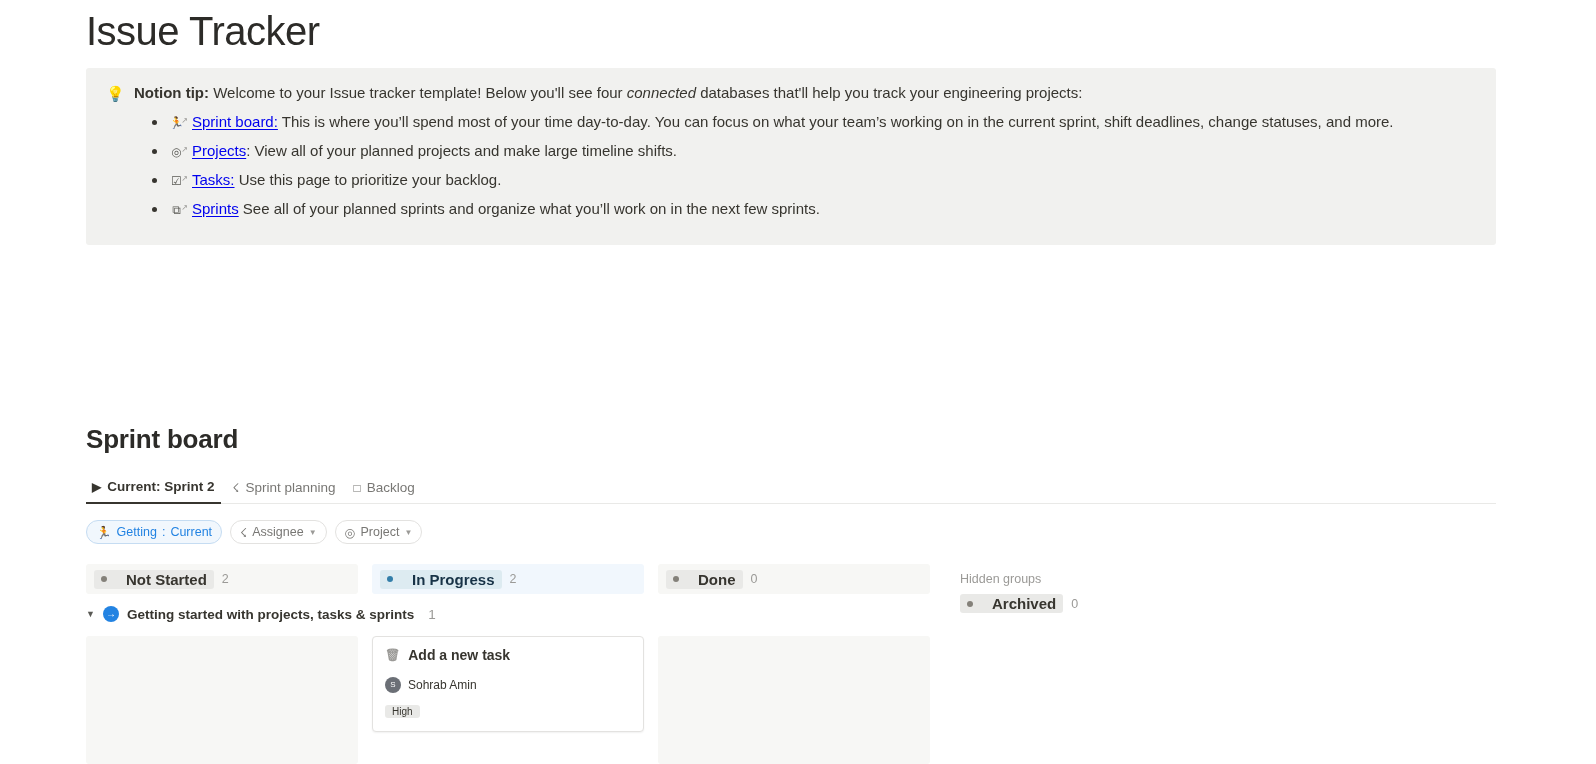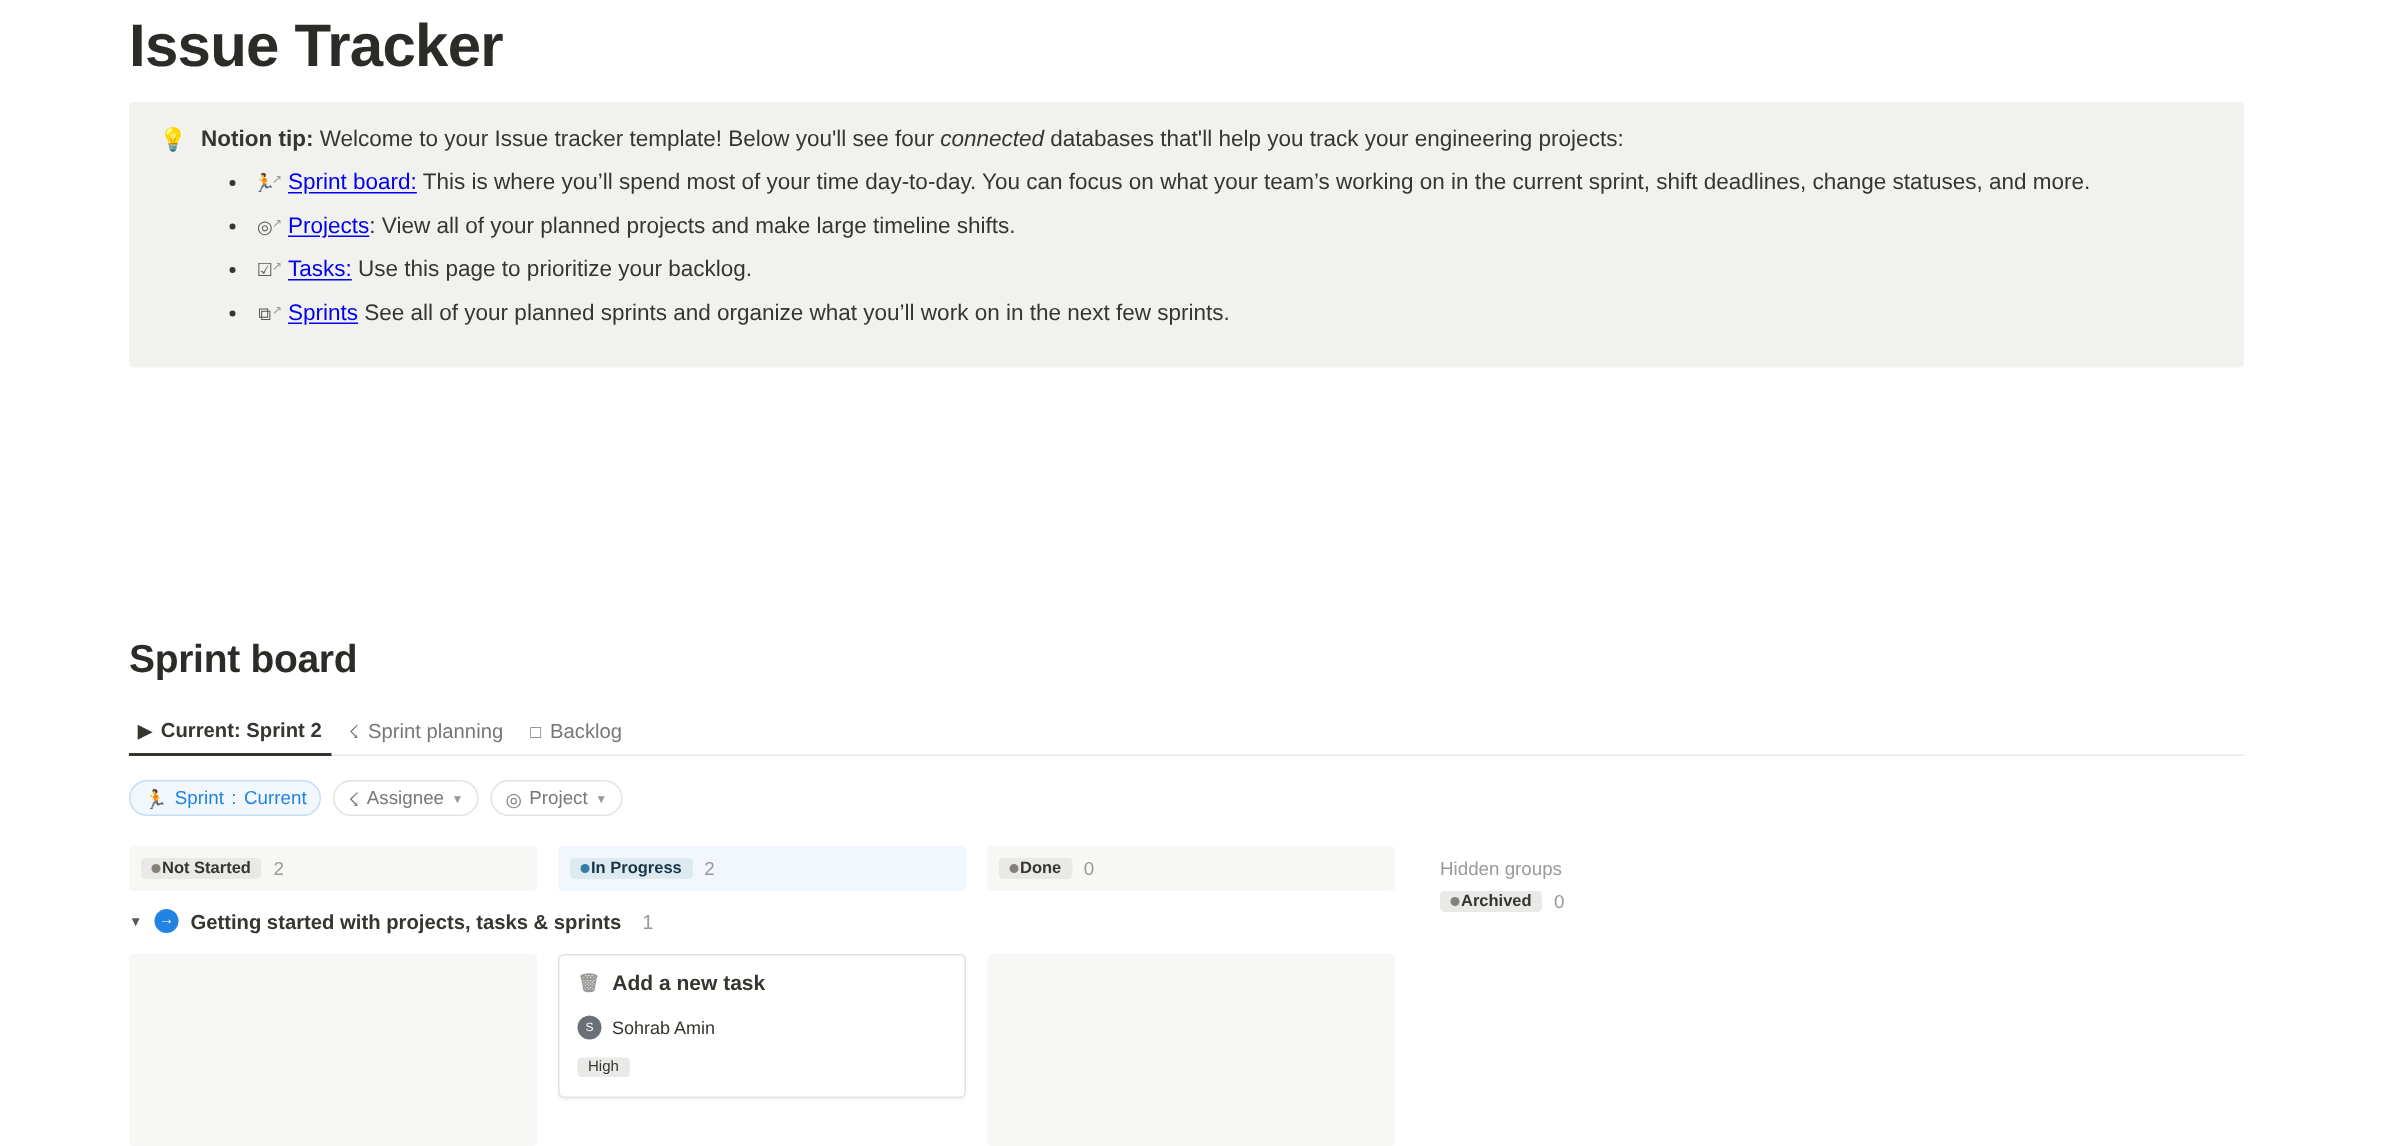--- a/index.html
+++ b/index.html
@@ -12,21 +12,21 @@
     overflow: hidden;
   }
   .page {
     position: relative;
     width: 1596px;
     height: 764px;
     padding: 0;
   }
   .page-title {
     font-size: 40px;
-    font-weight: bold;
+    font-weight: normal;
     letter-spacing: -0.5px;
     margin: 0;
     padding: 8px 0 0 86px;
     line-height: 1.15;
     color: #2c2b28;
   }
 
   
   .callout {
     position: absolute;
@@ -188,22 +188,22 @@
     align-items: center;
     gap: 8px;
     padding: 0 8px;
     background: #f7f7f5;
     border-radius: 3px;
   }
   .col.inprogress .col-header { background: #f1f7fd; }
   .status-pill {
     display: inline-flex;
     align-items: center;
-    gap: 1px;
-    font-size: 11px;
+    gap: 19px;
+    font-size: 15px;
     font-weight: bold;
     padding: 1px 7px;
     border-radius: 3px;
     background: #e9e9e7;
     color: #37352f;
   }
   .status-pill.inprog { background: #ddebf1; color: #183347; }
   .status-pill .dot {
     width: 6px; height: 6px; border-radius: 50%;
     background: #84817a;
@@ -378,21 +378,21 @@
     </div>
     <div class="view-tab">
       <span class="tabicon">□</span>
       <span>Backlog</span>
     </div>
   </div>
 
   <div class="filter-bar">
     <div class="chip active">
       <span>🏃</span>
-      <span class="chip-key">Sprint</span>
+      <span class="chip-key">Getting</span>
         <span class="chip-key">:</span>
       <span class="chip-val">Current</span>
     </div>
     <div class="chip">
       <span>☇</span>
       <span>Assignee</span>
       <span class="caret">▼</span>
     </div>
     <div class="chip">
       <span>◎</span>

